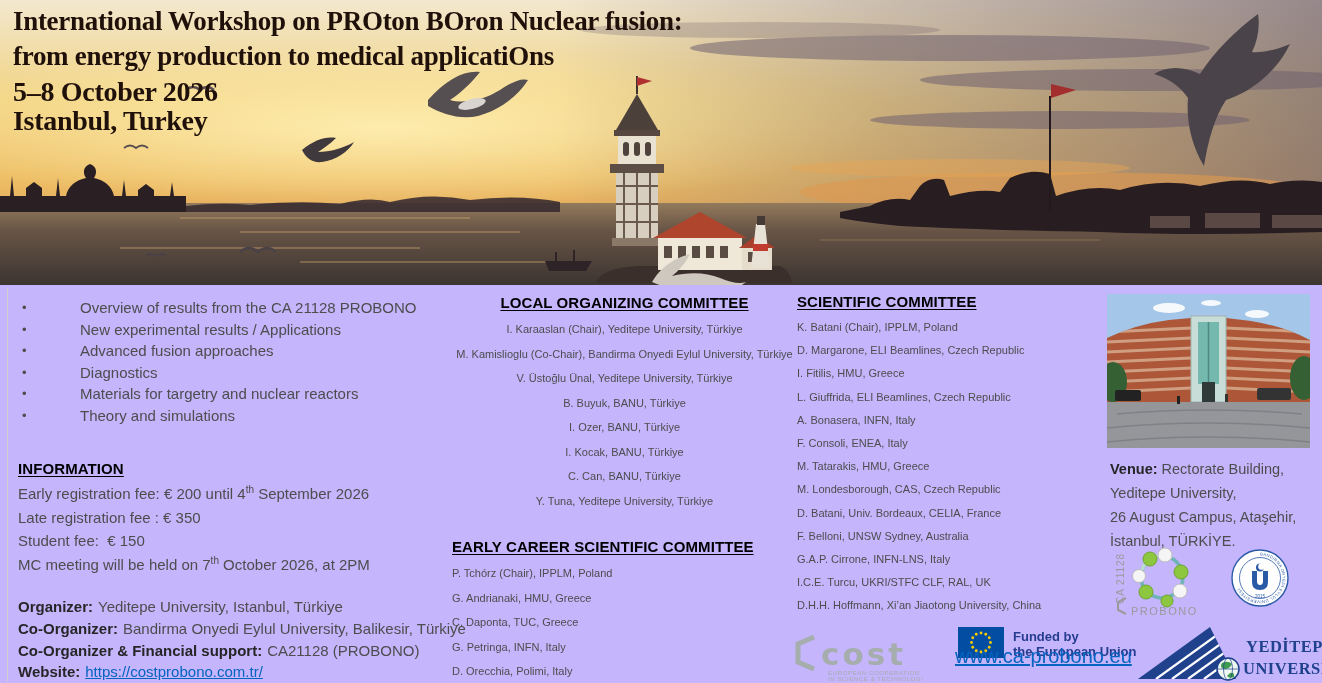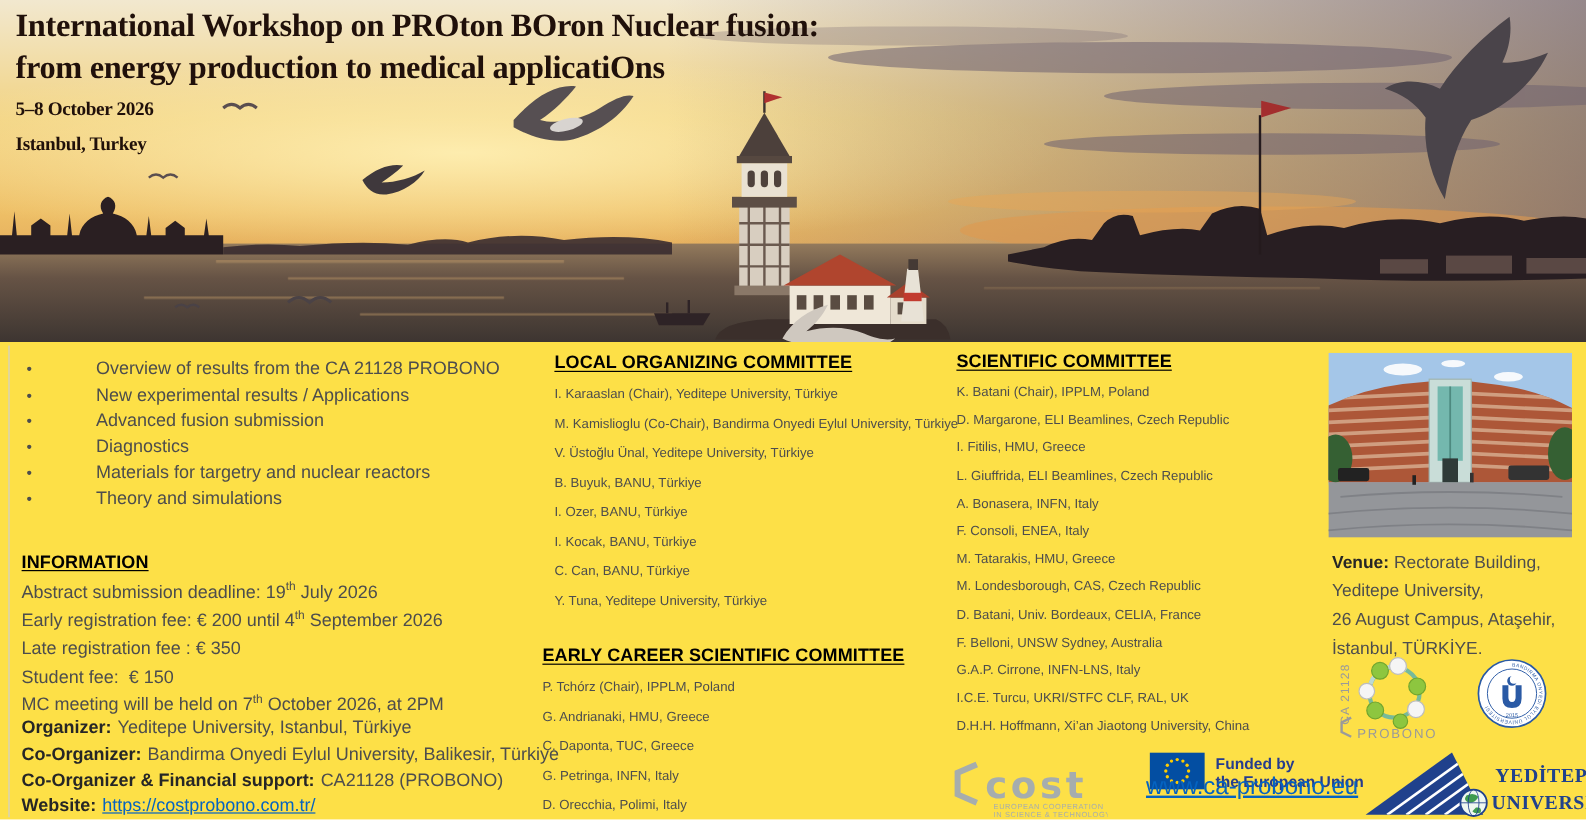--- a/index.html
+++ b/index.html
@@ -1,25 +1,25 @@
 <!DOCTYPE html>
 <html><head>
 <meta charset="utf-8">
 <style>
   html,body{margin:0;padding:0;background:#fff;}
-  .poster{position:relative;width:1322px;height:683px;background:#fde047;
+  .poster{position:relative;width:1322px;height:683px;background:#c4b5fd;
           font-family:"Liberation Sans",sans-serif;overflow:hidden;}
 
   
   .banner{position:absolute;left:0;top:0;width:1322px;height:285px;}
   .banner svg{display:block;}
   .title-block{position:absolute;left:13px;top:4px;color:#20100a;
                font-family:"Liberation Serif",serif;font-weight:bold;letter-spacing:-0.3px;}
   .t1{font-size:27px;line-height:35px;white-space:nowrap;}
-  .t2{font-size:16px;line-height:29px;white-space:nowrap;}
+  .t2{font-size:28px;line-height:29px;white-space:nowrap;}
   .t2.first{margin-top:3px;}
 
   
   .frame-left{position:absolute;left:7px;top:288px;height:393px;width:1px;background:#cfcfcf;}
 
   
   .head{font-size:15px;font-weight:bold;color:#000;text-decoration:underline;
         text-underline-offset:2px;letter-spacing:0.1px;white-space:nowrap;}
 
   section{position:absolute;}
@@ -31,21 +31,21 @@
   #info{left:18px;top:460px;width:430px;}
   #info .head{margin-bottom:5px;}
   .info-line{font-size:15px;line-height:23.5px;color:#4d4d4d;white-space:pre;}
   .sup{font-size:10px;vertical-align:super;line-height:0;}
 
   #org{left:18px;top:596px;width:445px;}
   .org-line{font-size:15px;line-height:21.8px;color:#4d4d4d;white-space:nowrap;}
   .org-label{font-weight:bold;color:#262626;margin-right:5px;}
   a.link{color:#0563c1;text-decoration:underline;}
 
-  #local{left:462px;top:294px;width:345px;}
+  #local{left:452px;top:294px;width:345px;text-align:center;}
   #early{left:452px;top:538px;width:345px;}
   #sci{left:797px;top:293px;width:350px;}
   .members{margin-top:6px;}
   .member{font-size:11px;line-height:24.5px;color:#4d4d4d;}
   #sci .member{line-height:23.2px;white-space:nowrap;}
 
   
   #venue-photo{left:1107px;top:294px;width:203px;height:154px;}
   #venue{left:1110px;top:457px;width:210px;}
   .venue-line{font-size:14.5px;line-height:24px;color:#4d4d4d;}
@@ -202,39 +202,38 @@
     <div class="topic">
         <span class="bullet">•</span>
         <span>Overview of results from the CA 21128 PROBONO</span>
       </div>
     <div class="topic">
         <span class="bullet">•</span>
         <span>New experimental results / Applications</span>
       </div>
     <div class="topic">
         <span class="bullet">•</span>
-        <span>Advanced fusion submission</span>
+        <span>Advanced fusion approaches</span>
       </div>
     <div class="topic">
         <span class="bullet">•</span>
         <span>Diagnostics</span>
       </div>
     <div class="topic">
         <span class="bullet">•</span>
         <span>Materials for targetry and nuclear reactors</span>
       </div>
     <div class="topic">
         <span class="bullet">•</span>
         <span>Theory and simulations</span>
       </div>
   </section>
 
   <section id="info">
     <div class="head">INFORMATION</div>
-    <div class="info-line"><span>Abstract submission deadline: 19</span><span class="sup">th</span><span> July 2026</span></div>
     <div class="info-line"><span>Early registration fee: € 200 until 4</span><span class="sup">th</span><span> September 2026</span></div>
     <div class="info-line"><span>Late registration fee : € 350</span><span class="sup"></span><span></span></div>
     <div class="info-line"><span>Student fee:  € 150</span><span class="sup"></span><span></span></div>
     <div class="info-line"><span>MC meeting will be held on 7</span><span class="sup">th</span><span> October 2026, at 2PM</span></div>
   </section>
 
   <section id="org">
     <div class="org-line"><span class="org-label">Organizer:</span><span>Yeditepe University, Istanbul, Türkiye</span></div>
     <div class="org-line"><span class="org-label">Co-Organizer:</span><span>Bandirma Onyedi Eylul University, Balikesir, Türkiye</span></div>
     <div class="org-line"><span class="org-label">Co-Organizer &amp; Financial support:</span><span>CA21128 (PROBONO)</span></div>

